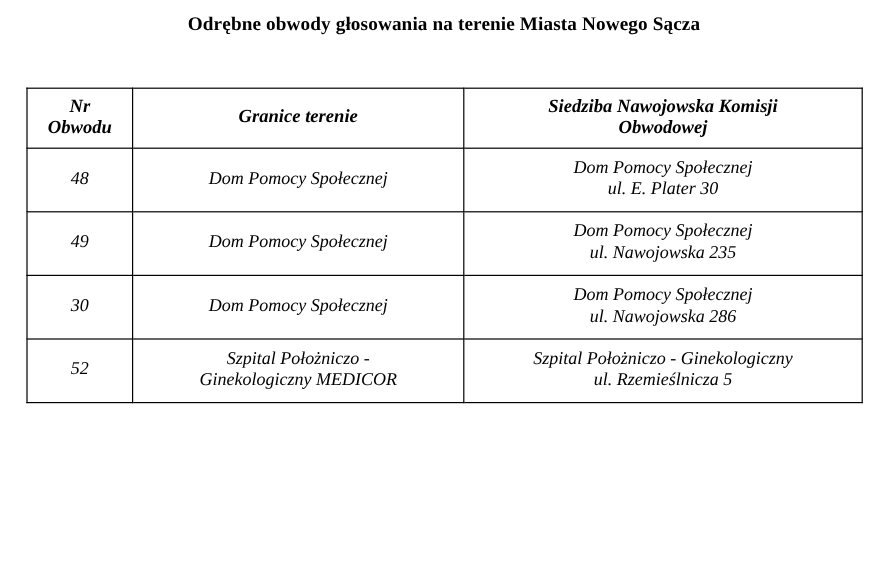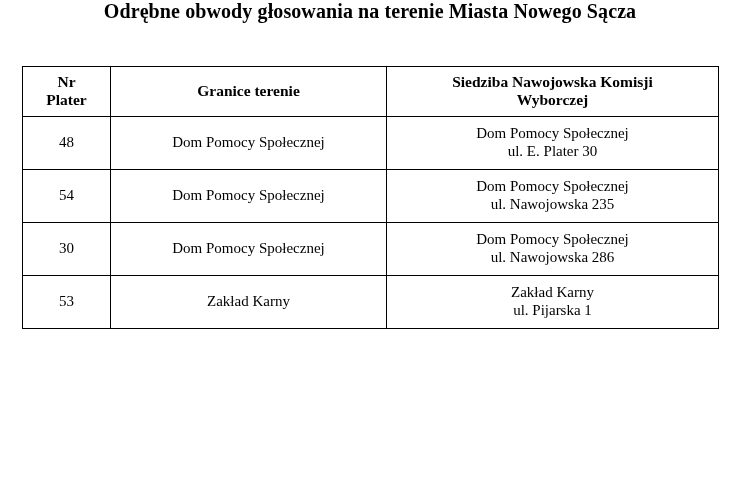--- a/index.html
+++ b/index.html
@@ -15,27 +15,29 @@
     overflow: hidden;
   }
   .page {
     position: relative;
     width: 740px;
     height: 486px;
     box-sizing: border-box;
   }
   .doc-title {
     text-align: center;
-    font-size: 20px;
+    font-size: 16px;
     font-weight: bold;
+    padding-top: 12px;
     letter-spacing: 0.1px;
   }
   .table-wrap {
     margin-top: 43px;
     padding: 0 22px 0 22px;
+    font-style: italic;
   }
   table.obwody {
     width: 696px;
     border-collapse: collapse;
     table-layout: fixed;
     margin: 0 auto;
   }
   table.obwody th,
   table.obwody td {
     border: 1px solid #000000;
@@ -74,43 +76,43 @@
     <table class="obwody">
       <colgroup>
         <col class="col-nr">
         <col class="col-granice">
         <col class="col-siedziba">
       </colgroup>
       <thead>
         <tr>
           <th>
             <span class="line2">Nr</span>
-            <span class="line2">Plater</span>
+            <span class="line2">Obwodu</span>
           </th>
           <th>Granice terenie</th>
           <th>
             <span class="line2">Siedziba Nawojowska Komisji</span>
-            <span class="line2">Wyborczej</span>
+            <span class="line2">Obwodowej</span>
           </th>
         </tr>
       </thead>
       <tbody>
         <tr>
           <td class="cell-nr">48</td>
           <td>
             <span class="line2">Dom Pomocy Społecznej</span>
             <span class="line2"></span>
           </td>
           <td>
             <span class="line2">Dom Pomocy Społecznej</span>
             <span class="line2">ul. E. Plater 30</span>
           </td>
         </tr>
         <tr>
-          <td class="cell-nr">54</td>
+          <td class="cell-nr">49</td>
           <td>
             <span class="line2">Dom Pomocy Społecznej</span>
             <span class="line2"></span>
           </td>
           <td>
             <span class="line2">Dom Pomocy Społecznej</span>
             <span class="line2">ul. Nawojowska 235</span>
           </td>
         </tr>
         <tr>
@@ -118,27 +120,27 @@
           <td>
             <span class="line2">Dom Pomocy Społecznej</span>
             <span class="line2"></span>
           </td>
           <td>
             <span class="line2">Dom Pomocy Społecznej</span>
             <span class="line2">ul. Nawojowska 286</span>
           </td>
         </tr>
         <tr>
-          <td class="cell-nr">53</td>
+          <td class="cell-nr">52</td>
           <td>
-            <span class="line2">Zakład Karny</span>
-            <span class="line2"></span>
+            <span class="line2">Szpital Położniczo -</span>
+            <span class="line2">Ginekologiczny MEDICOR</span>
           </td>
           <td>
-            <span class="line2">Zakład Karny</span>
-            <span class="line2">ul. Pijarska 1</span>
+            <span class="line2">Szpital Położniczo - Ginekologiczny</span>
+            <span class="line2">ul. Rzemieślnicza 5</span>
           </td>
         </tr>
       </tbody>
     </table>
   </div>
 
 </div>
 
 </body></html>

